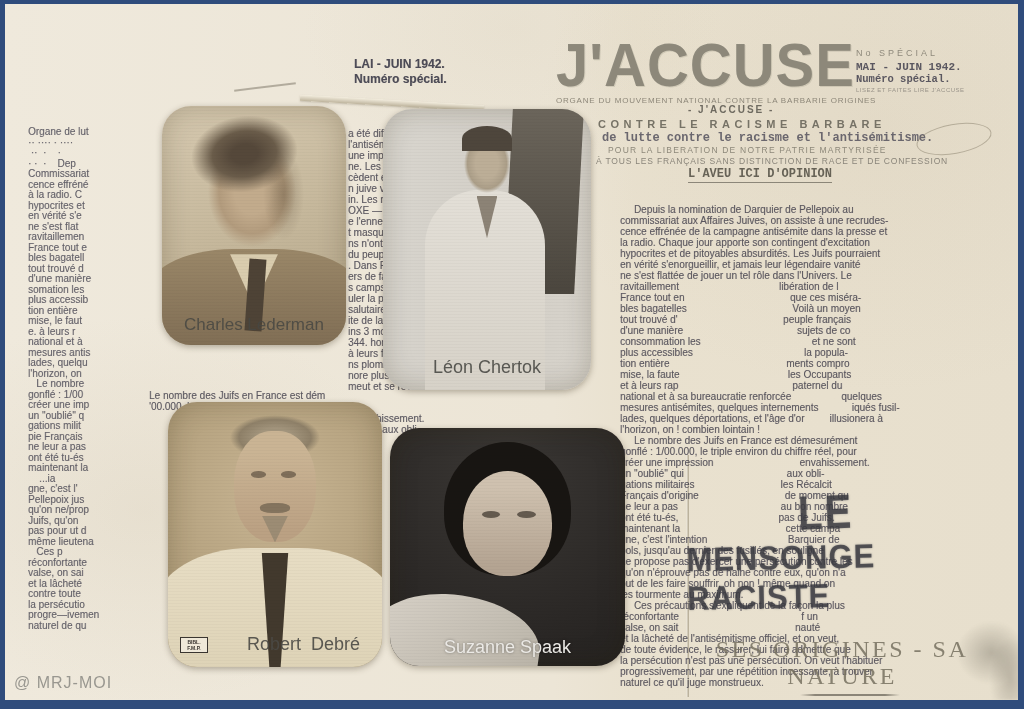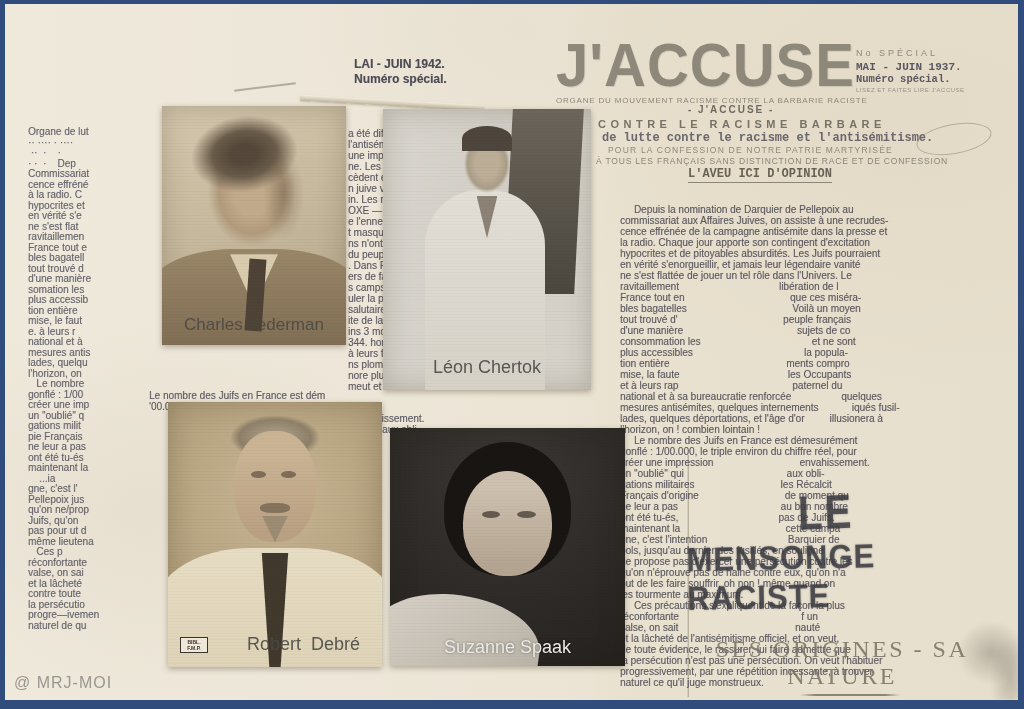--- a/index.html
+++ b/index.html
@@ -71,21 +71,21 @@
   .edge-v{position:absolute;left:686px;top:455px;width:3px;height:242px;z-index:2;
         background:linear-gradient(90deg,#f5f0e4,#b0a68f);}
   .speckle{position:absolute;left:925px;top:595px;width:95px;height:105px;z-index:1;
         background:radial-gradient(50px 45px at 70% 55%, rgba(95,90,78,.35), transparent 70%),
                    radial-gradient(30px 60px at 90% 80%, rgba(95,90,78,.3), transparent 70%);
         filter:blur(1px);}
   .watermark{position:absolute;left:14px;top:674px;z-index:30;font-size:16px;
         color:rgba(138,136,130,.85);letter-spacing:1px;}
   
   .photo{position:absolute;z-index:10;overflow:hidden;
-         box-shadow:0 2px 6px rgba(60,50,30,.35), inset 0 0 28px rgba(40,30,10,.22);}
+         box-shadow:0 2px 6px rgba(60,50,30,.35), inset 0 0 28px rgba(40,30,10,.22);border-radius:29px;}
   .photo::after{content:"";position:absolute;inset:0;z-index:4;pointer-events:none;
          background:repeating-linear-gradient(0deg, rgba(0,0,0,.025) 0 1px, transparent 1px 3px);}
   .shape{position:absolute;}
   .cap{position:absolute;z-index:5;white-space:pre;font-family:"Liberation Sans",sans-serif;}
   #ph-led{left:162px;top:106px;width:184px;height:239px;
         background:linear-gradient(160deg,#d6c9b0 0%,#c6b89c 50%,#b3a588 100%);}
   .led-hair{left:16%;top:4%;width:58%;height:32%;border-radius:50%;transform:rotate(-8deg);
         background:radial-gradient(closest-side,#55483a 25%,#6a5c4a 60%,transparent 100%);}
   .led-face{left:25%;top:13%;width:48%;height:46%;border-radius:48%;
         background:radial-gradient(closest-side,#c2ab8c 40%,#b29b7d 75%,transparent 100%);}
@@ -289,29 +289,29 @@
 valse, on sait                                          nauté
 et la lâcheté de l'antisémitisme officiel, et on veut,
 de toute évidence, le rassurer, lui faire admettre que
 la persécution n'est pas une persécution. On veut l'habituer
 progressivement, par une répétition incessante, à trouver
 naturel ce qu'il juge monstrueux.</div>
 
   <div class="print m-title">J'ACCUSE</div>
   <div class="print m-meta">
     <div class="m-issue">No SPÉCIAL</div>
-    <div class="m-date">MAI - JUIN 1937.</div>
+    <div class="m-date">MAI - JUIN 1942.</div>
     <div class="m-edition">Numéro spécial.</div>
     <div class="m-tagline">LISEZ ET FAITES LIRE J'ACCUSE</div>
   </div>
-  <div class="print m-organ">ORGANE DU MOUVEMENT RACISME CONTRE LA BARBARIE RACISTE</div>
+  <div class="print m-organ">ORGANE DU MOUVEMENT NATIONAL CONTRE LA BARBARIE ORIGINES</div>
   <div class="print m-sub">- J'ACCUSE -</div>
   <div class="print m-contre">CONTRE LE RACISME BARBARE</div>
   <div class="print m-lutte">de lutte contre le racisme et l'antisémitisme.</div>
-  <div class="print m-lib">POUR LA CONFESSION DE NOTRE PATRIE MARTYRISÉE</div>
+  <div class="print m-lib">POUR LA LIBERATION DE NOTRE PATRIE MARTYRISÉE</div>
   <div class="print m-tous">À TOUS LES FRANÇAIS SANS DISTINCTION DE RACE ET DE CONFESSION</div>
   <div class="print m-aveu">L'AVEU  ICI  D'OPINION</div>
   <div class="oval-stamp"></div>
 
   <div class="stamp s-le">LE</div>
   <div class="stamp s-mensonge">MENSONGE RACISTE</div>
   <div class="stamp s-ses s-ses1">SES ORIGINES - SA NATURE</div>
   <div class="s-divider"></div>
 
   <div class="photo" id="ph-led">

